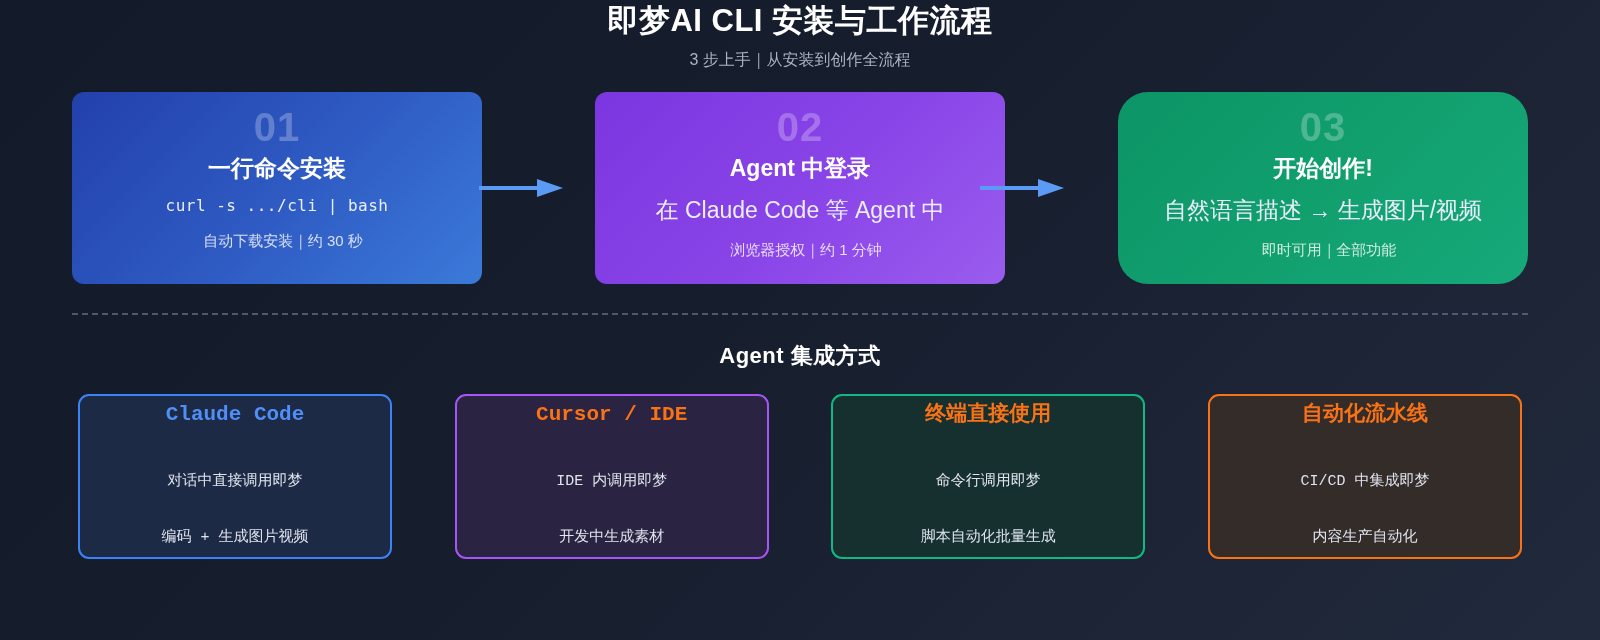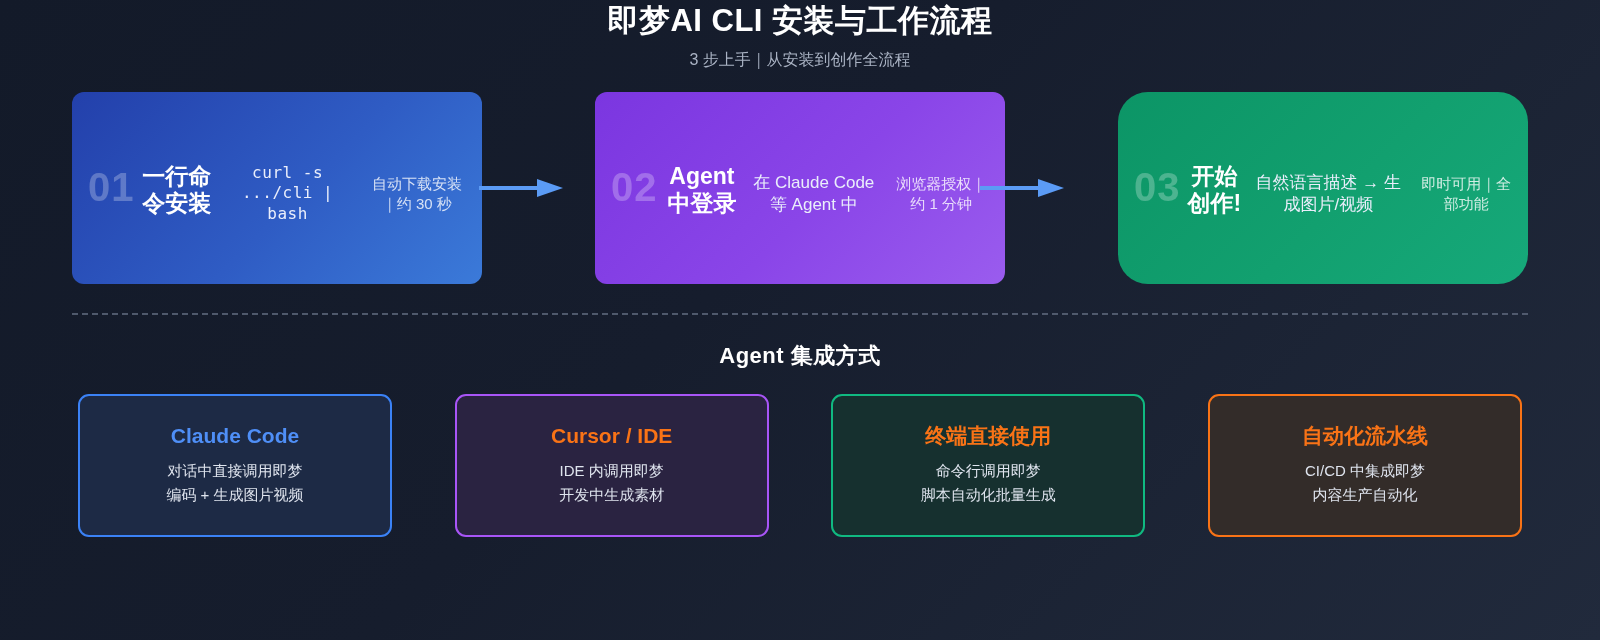--- a/index.html
+++ b/index.html
@@ -52,21 +52,21 @@
     height: 192px;
   }
   .step-card {
     position: relative;
     width: 410px;
     border-radius: 12px;
     box-sizing: border-box;
     padding: 14px 16px 16px 16px;
     text-align: center;
     display: flex;
-    flex-direction: row;
+    flex-direction: column;
     align-items: center;
     overflow: hidden;
   }
   .step-1 { background: linear-gradient(135deg, #2340ab 0%, #2f5cc4 55%, #3b7ad9 100%); }
   .step-2 { background: linear-gradient(135deg, #7b36e0 0%, #8a45e8 55%, #9a5cee 100%); }
   .step-3 { background: linear-gradient(135deg, #0c9566 0%, #12a06f 55%, #16a97a 100%); border-radius: 30px; }
 
   .step-num {
     font-size: 40px;
     font-weight: bold;
@@ -76,21 +76,21 @@
   }
   .step-title {
     margin-top: 7px;
     font-size: 23px;
     font-weight: bold;
     color: #ffffff;
     line-height: 1.2;
   }
   .step-desc {
     margin-top: 14px;
-    font-size: 17px;
+    font-size: 23px;
     color: #eaeefb;
     line-height: 1.3;
   }
   .step-desc.mono {
     font-family: "DejaVu Sans Mono", "Liberation Mono", monospace;
     font-size: 16px;
     letter-spacing: 0.5px;
   }
   .step-meta {
     margin-top: 14px;
@@ -131,30 +131,31 @@
   }
 
   
   .integrations {
     display: flex;
     justify-content: space-between;
     margin: 23px 78px 0 78px;
   }
   .int-card {
     width: 314px;
-    height: 143px;
+    height: 165px;
     border-radius: 11px;
     border: 2px solid #3b82f6;
     box-sizing: border-box;
     display: flex;
     flex-direction: column;
     align-items: center;
-    justify-content: center;
+    justify-content: space-between;
     text-align: center;
     padding: 6px 10px;
+    font-family: Liberation Mono, monospace;
   }
   .int-card.blue   { border-color: #3b82f6; background: #1d2a45; }
   .int-card.purple { border-color: #a855f7; background: #2a2341; }
   .int-card.green  { border-color: #10b981; background: #16302f; }
   .int-card.orange { border-color: #f97316; background: #332c29; }
 
   .int-title {
     font-size: 21px;
     font-weight: bold;
     line-height: 1.2;

